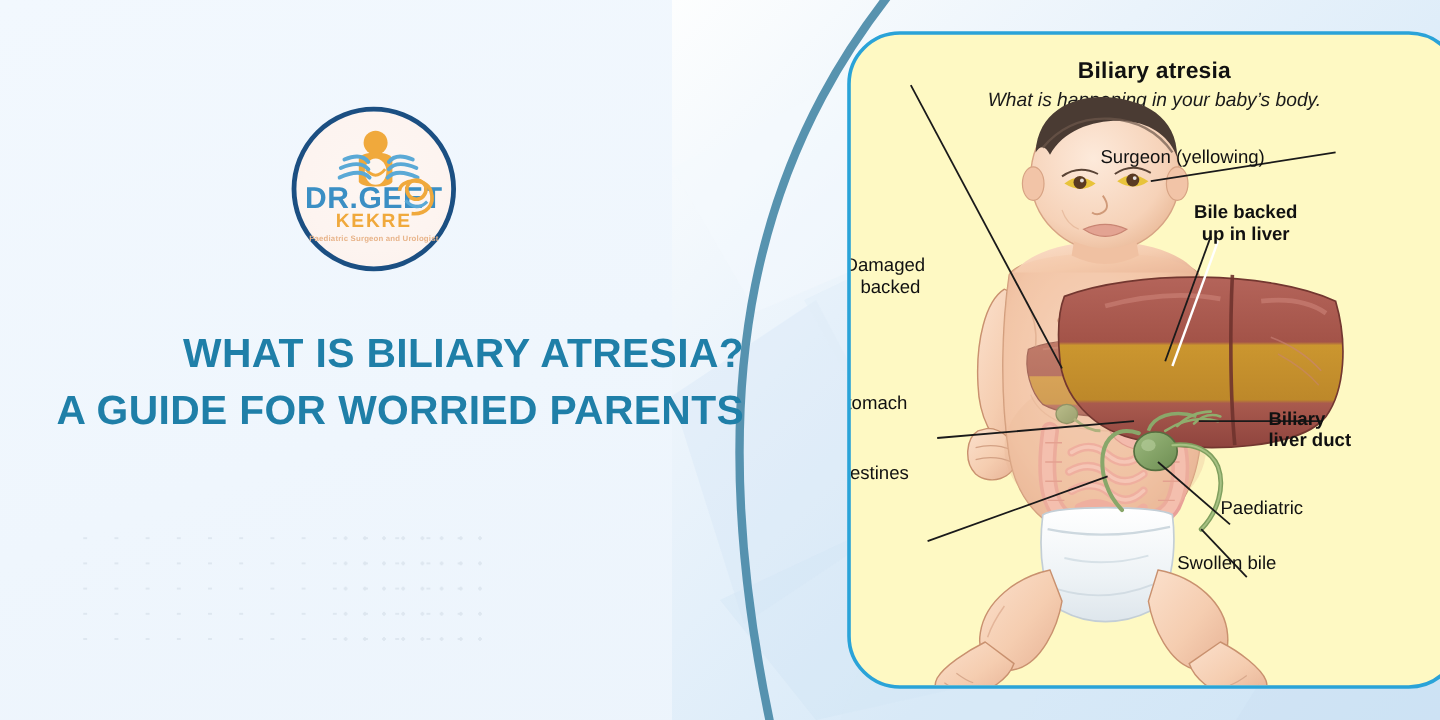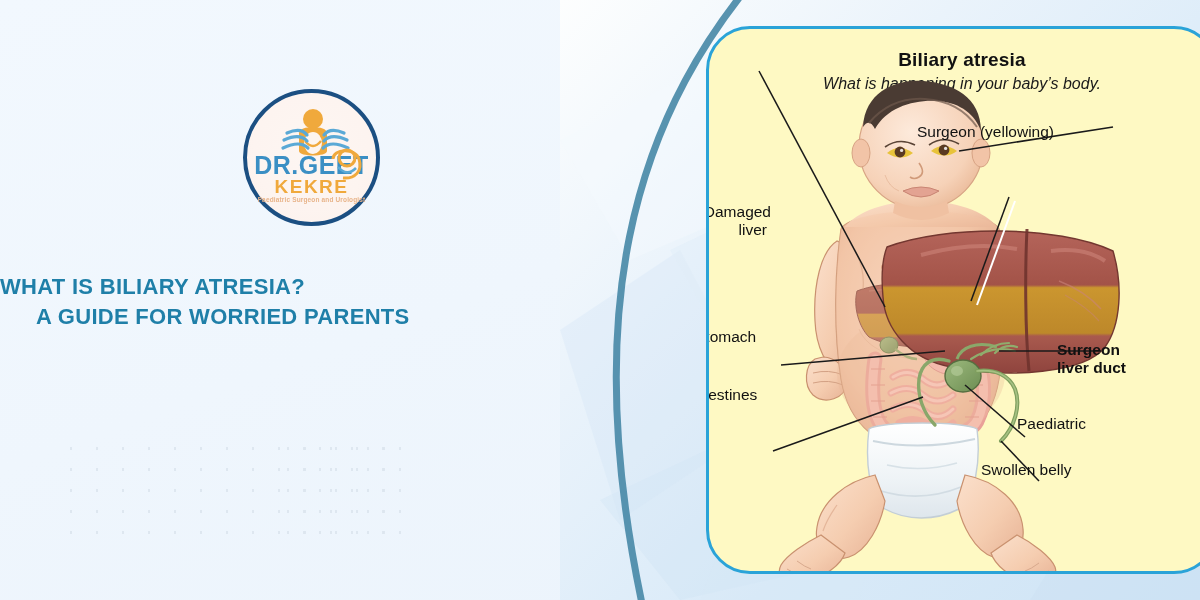--- a/index.html
+++ b/index.html
@@ -49,35 +49,35 @@
     display:flex;flex-direction:column;align-items:center;justify-content:flex-start;
   }
   .logo-mark{position:relative;width:100%;height:58px;margin-top:12px;}
   .logo-word{
     position:absolute;left:0;right:0;top:60px;text-align:center;
     font-size:25px;font-weight:700;letter-spacing:.5px;
     color:#3b8fc4;line-height:1;
   }
   .logo-word2{
     position:absolute;left:0;right:0;top:84px;text-align:center;
-    font-size:19px;font-weight:700;letter-spacing:1.5px;
+    font-size:16px;font-weight:700;letter-spacing:1.5px;
     color:#f0a93c;line-height:1;
   }
   .logo-tag{
     position:absolute;left:0;right:0;top:104px;text-align:center;
     font-size:6.5px;font-weight:600;letter-spacing:.15px;
     color:#e8b48a;line-height:1;
   }
 
   
   #headline{
     position:absolute;left:0;top:272px;width:620px;
-    text-align:left;
+    text-align:right;
     color:#1f7fa8;
-    font-size:22px;font-weight:700;letter-spacing:.3px;line-height:1.38;
+    font-size:34px;font-weight:700;letter-spacing:.3px;line-height:1.38;
   }
   #headline .l2{display:block;padding-left:36px;}
 
   
   #card{
     position:absolute;left:706px;top:26px;width:512px;height:548px;
     background:#fef9c3;
     border:3px solid #2aa3d8;
     border-radius:44px;
     box-sizing:border-box;
@@ -359,35 +359,39 @@
         <path d="M292 412 L330 452"></path>
       </g>
 
       <path d="M306 172 L268 276" stroke="#ffffff" stroke-width="2" fill="none"></path>
 
       <path d="M290 322 L392 322" stroke="#1a1a1a" stroke-width="1.5" fill="none"></path>
 
       <path d="M256 356 L316 408" stroke="#1a1a1a" stroke-width="1.5" fill="none"></path>
     </svg>
 
-    <div class="lbl r" style="left:-18px;top:174px;width:80px;">
+    <div class="lbl r" style="left:-18px;top:184px;width:80px;">
       <span>Damaged</span><br>
-      <span style="display:inline-block;padding-right:4px;">liver</span>
+      <span style="display:inline-block;padding-right:4px;">backed</span>
     </div>
 
     <div class="lbl" style="left:-14px;top:299px;">Stomach</div>
 
     <div class="lbl" style="left:-18px;top:357px;">Intestines</div>
 
     <div class="lbl" style="left:208px;top:94px;">Surgeon (yellowing)</div>
 
+    <div class="lbl bold" style="left:286px;top:140px;text-align:center;">
+      <span>Bile backed</span><br>
+      <span>up in liver</span>
+    </div>
 
     <div class="lbl bold" style="left:348px;top:312px;">
-      <span>Surgeon</span><br>
+      <span>Biliary</span><br>
       <span>liver duct</span>
     </div>
 
     <div class="lbl" style="left:308px;top:386px;">Paediatric</div>
 
-    <div class="lbl" style="left:272px;top:432px;">Swollen belly</div>
+    <div class="lbl" style="left:272px;top:432px;">Swollen bile</div>
 
   </div>
 </div>
 
 </body></html>

